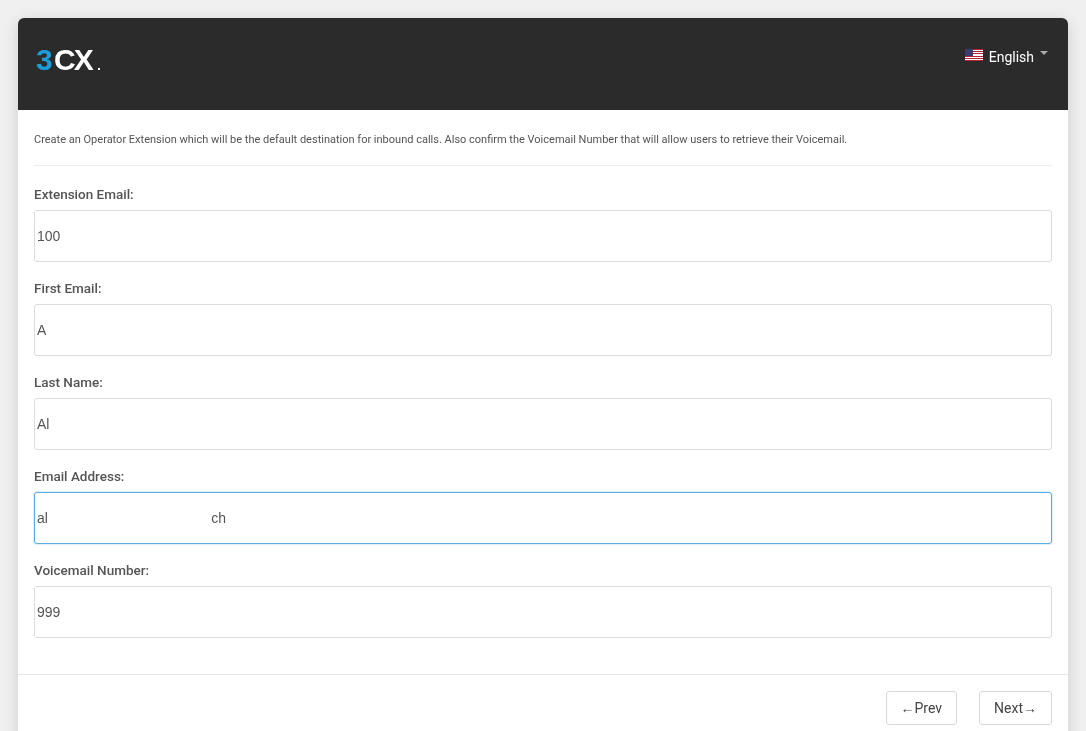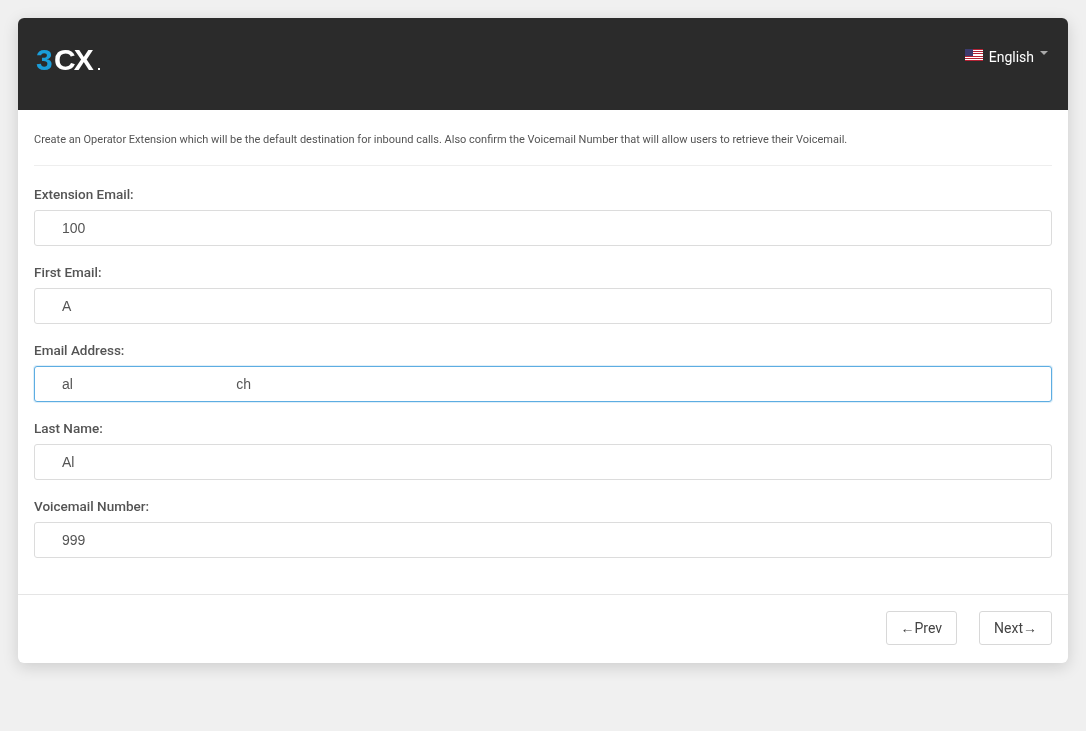--- a/index.html
+++ b/index.html
@@ -96,22 +96,22 @@
     }
     .form-label {
       display: block;
       font-size: 13.5px;
       color: #545454;
       font-weight: 500;
       margin-bottom: 8px;
     }
     .form-input {
       width: 100%;
-      height: 36px;
-      padding: 6px 27px;
+      height: 52px;
+      padding: 6px 2px;
       font-size: 14px;
       color: #555;
       background: #fff;
       border: 1px solid #dcdcdc;
       border-radius: 3px;
       outline: none;
     }
     .form-input.focused {
       border-color: #5dade2;
       box-shadow: 0 0 0 1px rgba(93,173,226,0.2);
@@ -166,27 +166,27 @@
       <label class="form-label">Extension Email:</label>
       <input type="text" class="form-input" value="100" style="">
     </div>
 
     <div class="form-group">
       <label class="form-label">First Email:</label>
       <input type="text" class="form-input" value="A" style="">
     </div>
 
     <div class="form-group">
+      <label class="form-label">Last Name:</label>
+      <input type="text" class="form-input" value="Al" style="">
+    </div>
+
+    <div class="form-group">
       <label class="form-label">Email Address:</label>
       <input type="text" class="form-input focused" value="al                                          ch" style="">
-    </div>
-
-    <div class="form-group">
-      <label class="form-label">Last Name:</label>
-      <input type="text" class="form-input" value="Al" style="">
     </div>
 
     <div class="form-group">
       <label class="form-label">Voicemail Number:</label>
       <input type="text" class="form-input" value="999" style="">
     </div>
   </div>
 
   <div class="footer">
     <button class="btn">

